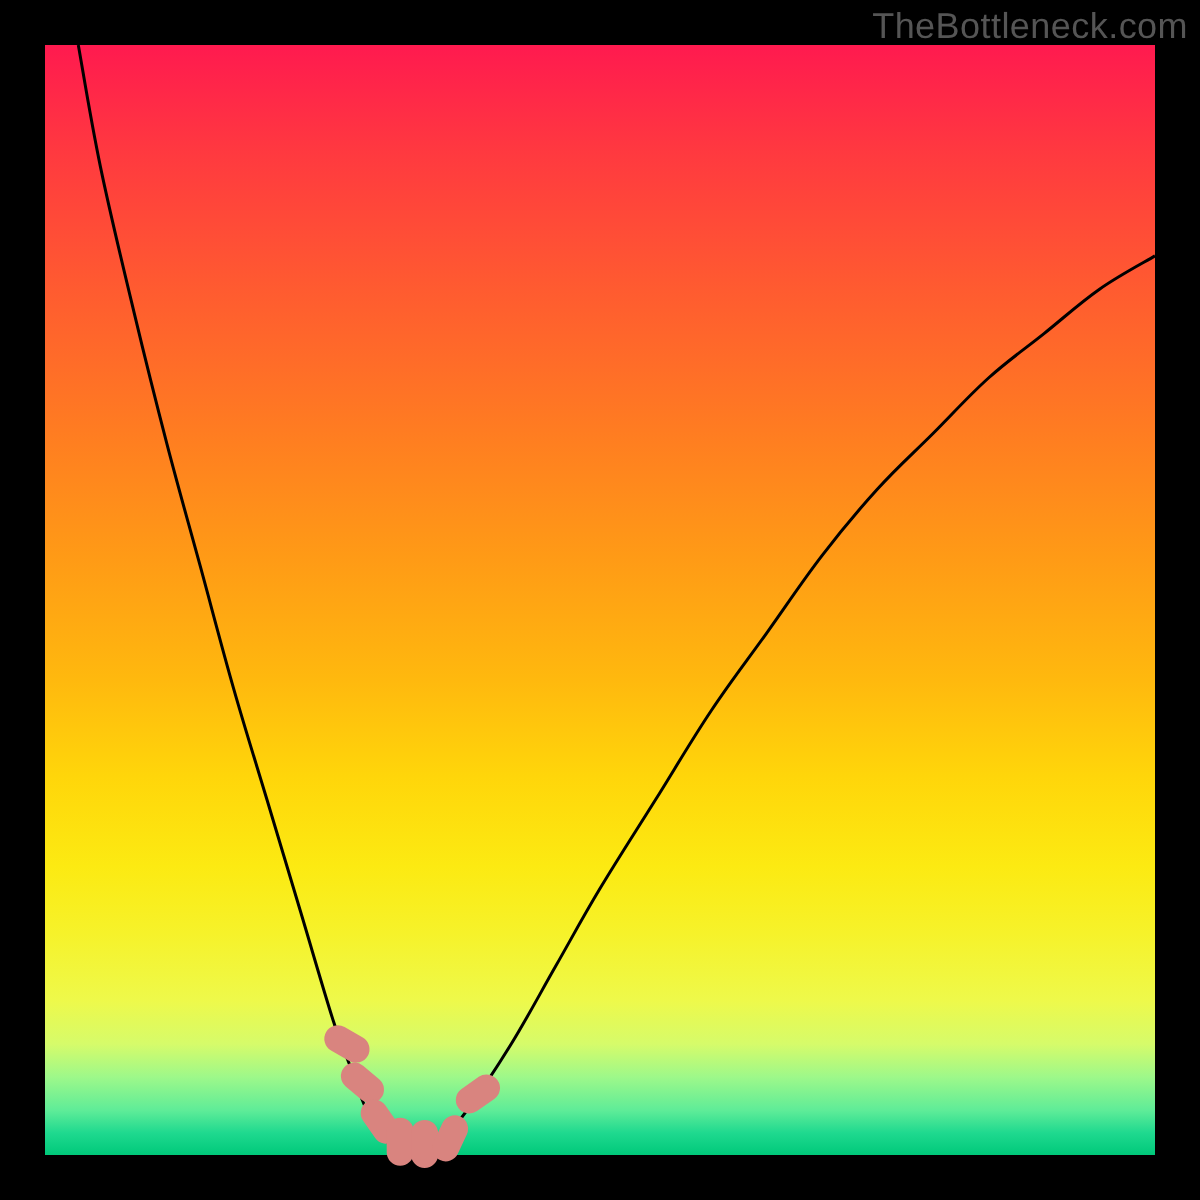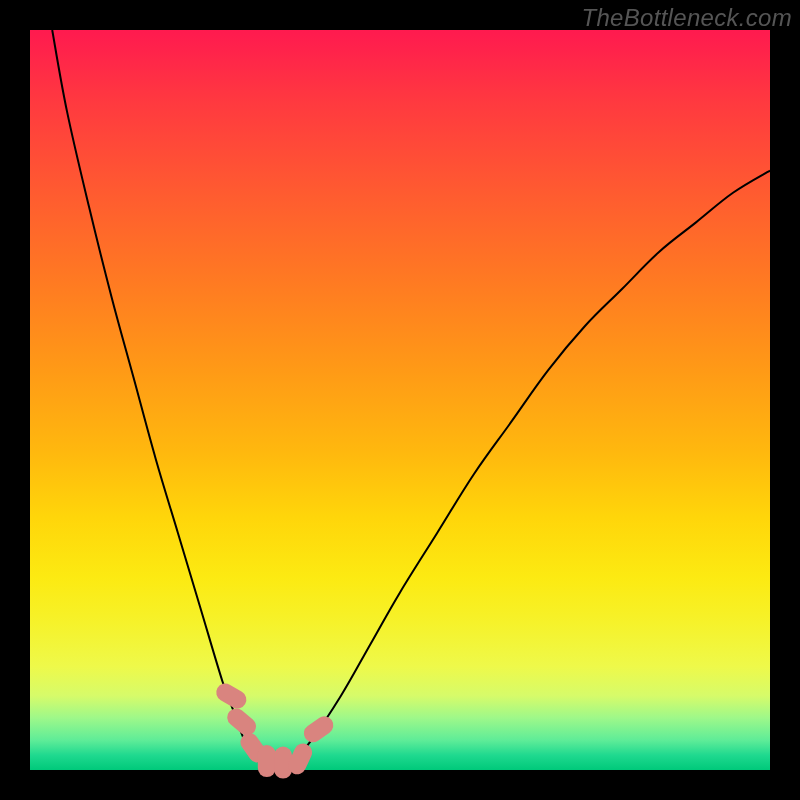--- a/index.html
+++ b/index.html
@@ -8,21 +8,20 @@
     width: 800px;
     height: 800px;
     overflow: hidden;
     font-family: Arial, Helvetica, sans-serif;
   }
   .stage {
     position: relative;
     width: 800px;
     height: 800px;
     background: #000;
-    font-style: italic;
   }
   .watermark {
     position: absolute;
     top: 4px;
     right: 8px;
     color: #555;
     font-size: 24px;
     font-weight: 400;
     letter-spacing: 0.3px;
     z-index: 5;

